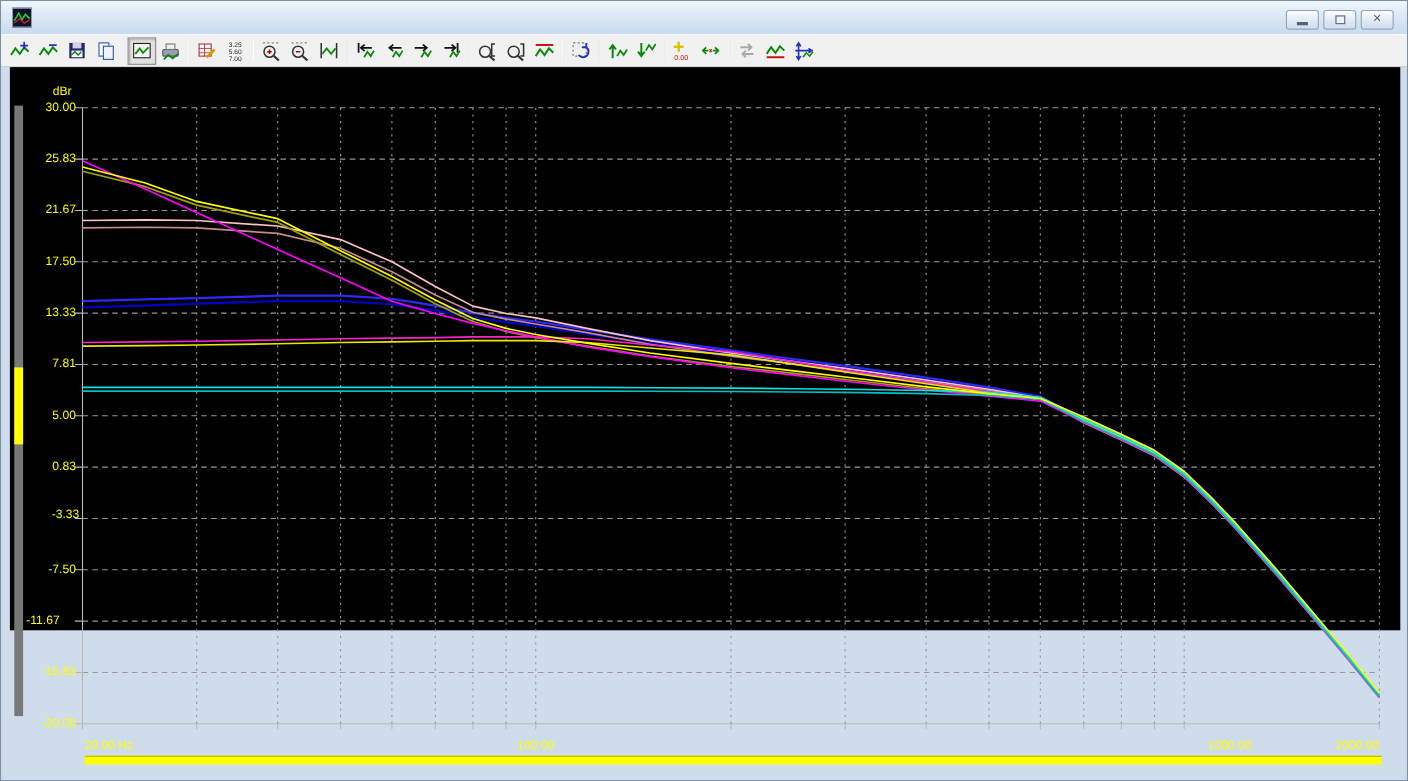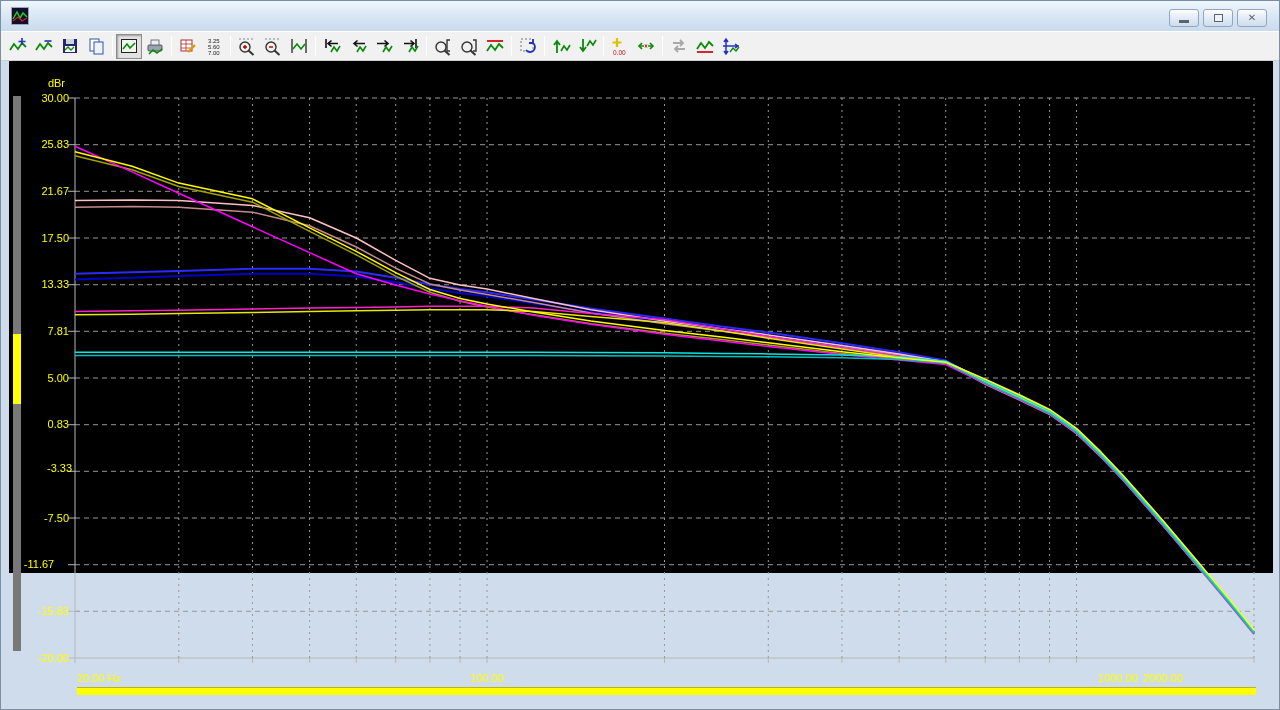--- a/index.html
+++ b/index.html
@@ -339,19 +339,19 @@
           <div class="ylab" style="top: 310.5px;">5.00</div>
           <div class="ylab" style="top: 357.204px;">0.83</div>
           <div class="ylab" style="top: 401px; padding-left: 38px;">-3.33</div>
           <div class="ylab" style="top: 450.5px;">-7.50</div>
           <div class="ylab" style="top: 497.204px; text-align: center;">-11.67</div>
           <div class="ylab" style="top: 543.796px;">-15.83</div>
           <div class="ylab" style="top: 590.5px;">-20.00</div>
           <div class="xlab" style="left: 68px;">20.00 Hz</div>
           <div class="xlab" style="left: 478.043px; transform: translateX(-50%);">100.00</div>
           <div class="xlab" style="left: 1109px; transform: translateX(-50%);">1000.00</div>
-          <div class="xlab" style="left: 1174px; transform: translateX(-100%);">2000.00</div>
+          <div class="xlab" style="left: 1245px; transform: translateX(-100%);">2000.00</div>
         </div>
       <div class="h-indicator"></div>
     </div>
   </div>
 
 </div>
 
 </body></html>

